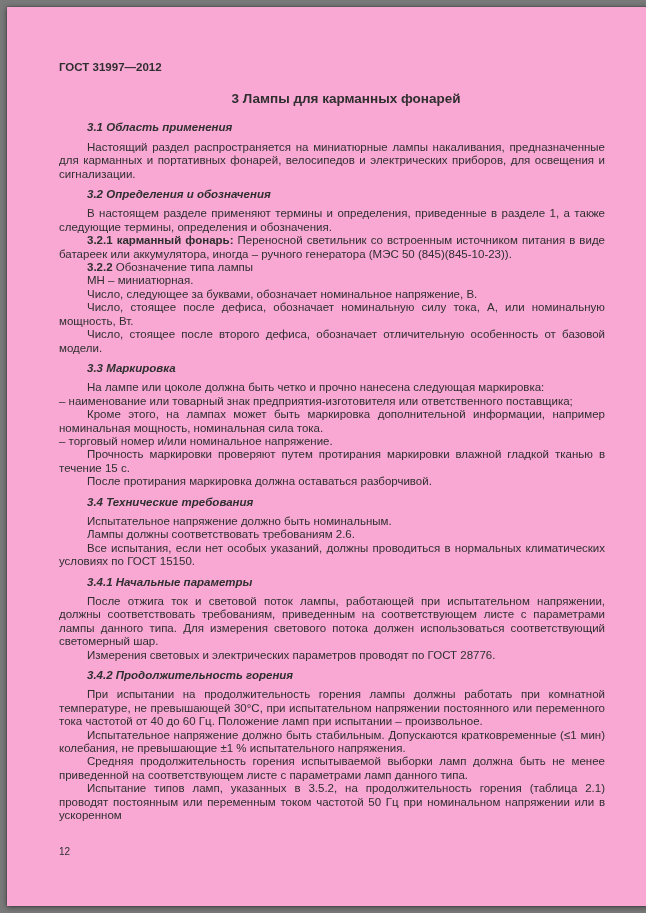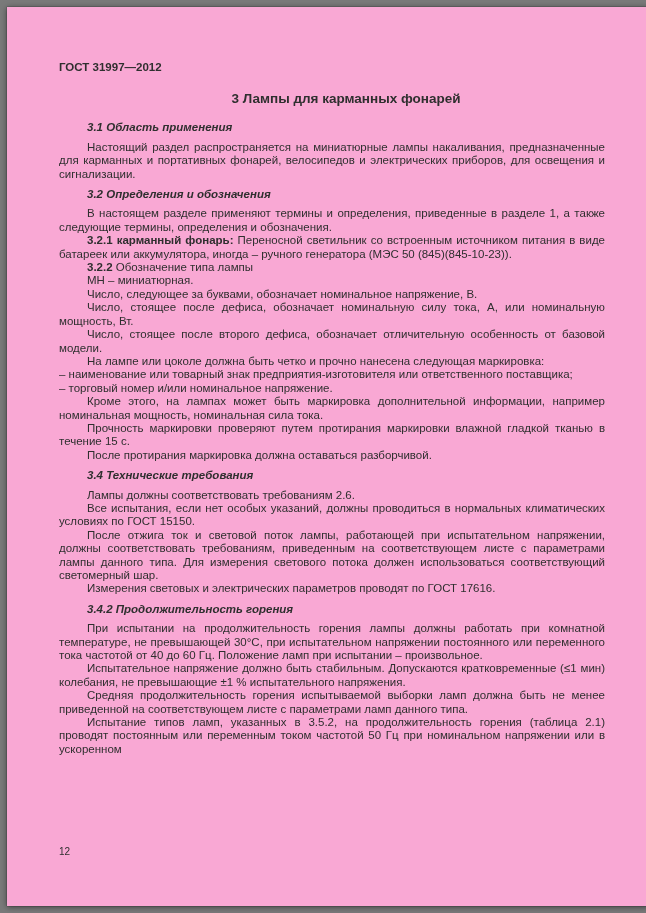--- a/index.html
+++ b/index.html
@@ -72,31 +72,34 @@
       <div class="blk heading">3.1 Область применения</div>
       <div class="blk para">Настоящий раздел распространяется на миниатюрные лампы накаливания, предназначенные для карманных и портативных фонарей, велосипедов и электрических приборов, для освещения и сигнализации.</div>
       <div class="blk heading">3.2 Определения и обозначения</div>
       <div class="blk para">В настоящем разделе применяют термины и определения, приведенные в разделе 1, а также следующие термины, определения и обозначения.</div>
       <div class="blk para-lead"><span class="lead">3.2.1 карманный фонарь: </span>Переносной светильник со встроенным источником питания в виде батареек или аккумулятора, иногда – ручного генератора (МЭС 50 (845)(845-10-23)).</div>
       <div class="blk para-lead"><span class="lead">3.2.2 </span>Обозначение типа лампы</div>
       <div class="blk para">МН – миниатюрная.</div>
       <div class="blk para">Число, следующее за буквами, обозначает номинальное напряжение, В.</div>
       <div class="blk para">Число, стоящее после дефиса, обозначает номинальную силу тока, А, или номинальную мощность, Вт.</div>
       <div class="blk para">Число, стоящее после второго дефиса, обозначает отличительную особенность от базовой модели.</div>
+      <div class="blk heading">3.3 Маркировка</div>
       <div class="blk para">На лампе или цоколе должна быть четко и прочно нанесена следующая маркировка:</div>
       <div class="blk para-flush">– наименование или товарный знак предприятия-изготовителя или ответственного поставщика;</div>
+      <div class="blk para">Кроме этого, на лампах может быть маркировка дополнительной информации, например номинальная мощность, номинальная сила тока.</div>
       <div class="blk para-flush">– торговый номер и/или номинальное напряжение.</div>
-      <div class="blk para">Кроме этого, на лампах может быть маркировка дополнительной информации, например номинальная мощность, номинальная сила тока.</div>
       <div class="blk para">Прочность маркировки проверяют путем протирания маркировки влажной гладкой тканью в течение 15 с.</div>
       <div class="blk para">После протирания маркировка должна оставаться разборчивой.</div>
       <div class="blk heading">3.4 Технические требования</div>
+      <div class="blk para">Испытательное напряжение должно быть номинальным.</div>
       <div class="blk para">Лампы должны соответствовать требованиям 2.6.</div>
       <div class="blk para">Все испытания, если нет особых указаний, должны проводиться в нормальных климатических условиях по ГОСТ 15150.</div>
+      <div class="blk heading">3.4.1 Начальные параметры</div>
       <div class="blk para">После отжига ток и световой поток лампы, работающей при испытательном напряжении, должны соответствовать требованиям, приведенным на соответствующем листе с параметрами лампы данного типа. Для измерения светового потока должен использоваться соответствующий светомерный шар.</div>
-      <div class="blk para">Измерения световых и электрических параметров проводят по ГОСТ 17616.</div>
+      <div class="blk para">Измерения световых и электрических параметров проводят по ГОСТ 28776.</div>
       <div class="blk heading">3.4.2 Продолжительность горения</div>
       <div class="blk para">При испытании на продолжительность горения лампы должны работать при комнатной температуре, не превышающей 30°С, при испытательном напряжении постоянного или переменного тока частотой от 40 до 60 Гц. Положение ламп при испытании – произвольное.</div>
       <div class="blk para">Испытательное напряжение должно быть стабильным. Допускаются кратковременные (≤1 мин) колебания, не превышающие ±1 % испытательного напряжения.</div>
       <div class="blk para">Средняя продолжительность горения испытываемой выборки ламп должна быть не менее приведенной на соответствующем листе с параметрами ламп данного типа.</div>
       <div class="blk para">Испытание типов ламп, указанных в 3.5.2, на продолжительность горения (таблица 2.1) проводят постоянным или переменным током частотой 50 Гц при номинальном напряжении или в ускоренном</div>
     </div>
   <div class="page-number">12</div>
 </div>
 
 </body></html>

